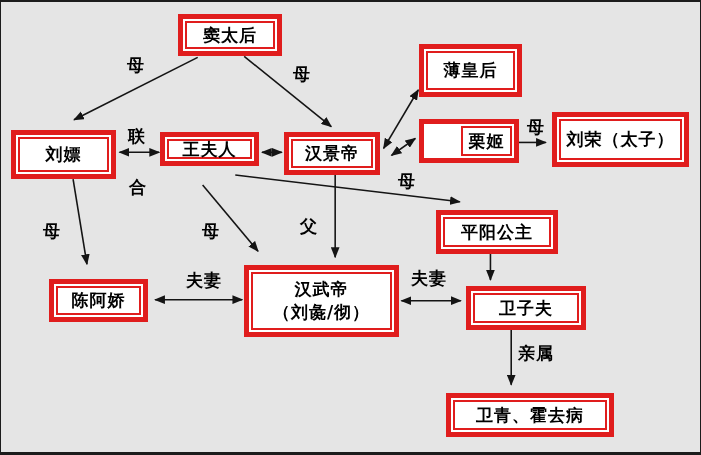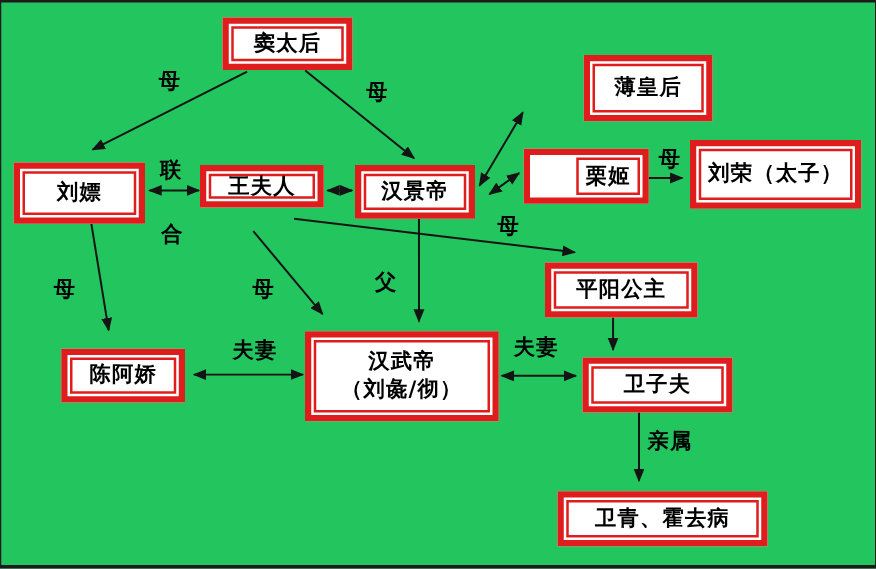--- a/index.html
+++ b/index.html
@@ -50,21 +50,21 @@
     font-weight: bold;
     font-size: 17px;
     color: #000000;
     white-space: nowrap;
     letter-spacing: 1px;
   }
 </style>
 </head>
 <body>
 
-<div class="frame" style="--red: #e01d1d; background: #22c55e; border-color: rgb(28, 28, 28);">
+<div class="frame" style="--red: #e01d1d; background: #e5e5e5; border-color: rgb(28, 28, 28);">
   <svg class="edges" width="701" height="455" viewBox="0 0 701 455" aria-hidden="true">
     <defs>
       <marker id="ah" viewBox="0 0 10 8" refX="9" refY="4" markerWidth="11" markerHeight="9" markerUnits="userSpaceOnUse" orient="auto-start-reverse">
         <path d="M0,0 L10,4 L0,8 Z" fill="#141414"></path>
       </marker>
     </defs>
     <g id="edge-group">
         <line x1="196" y1="56" x2="71" y2="119" stroke="#141414" stroke-width="1.6" marker-end="url(#ah)"></line>
         <line x1="243" y1="55" x2="331" y2="126" stroke="#141414" stroke-width="1.6" marker-end="url(#ah)"></line>
         <line x1="117" y1="152" x2="157" y2="152" stroke="#141414" stroke-width="1.6" marker-end="url(#ah)" marker-start="url(#ah)"></line>
@@ -81,21 +81,21 @@
         <line x1="492" y1="253" x2="492" y2="281" stroke="#141414" stroke-width="1.6" marker-end="url(#ah)"></line>
         <line x1="513" y1="329" x2="513" y2="387" stroke="#141414" stroke-width="1.6" marker-end="url(#ah)"></line>
       </g>
   </svg>
   <div id="nodes-layer">
       <div class="node" style="left: 177px; top: 12px; width: 104px; height: 42px;">
         <div class="node-inner">
           <div class="node-line">窦太后</div>
         </div>
       </div>
-      <div class="node" style="left: 418px; top: 42px; width: 103px; height: 53px; margin-left: 48px;">
+      <div class="node" style="left: 418px; top: 42px; width: 103px; height: 53px;">
         <div class="node-inner">
           <div class="node-line">薄皇后</div>
         </div>
       </div>
       <div class="node" style="left: 10px; top: 128px; width: 105px; height: 49px;">
         <div class="node-inner">
           <div class="node-line">刘嫖</div>
         </div>
       </div>
       <div class="node" style="left: 159px; top: 130px; width: 99px; height: 34px;">

